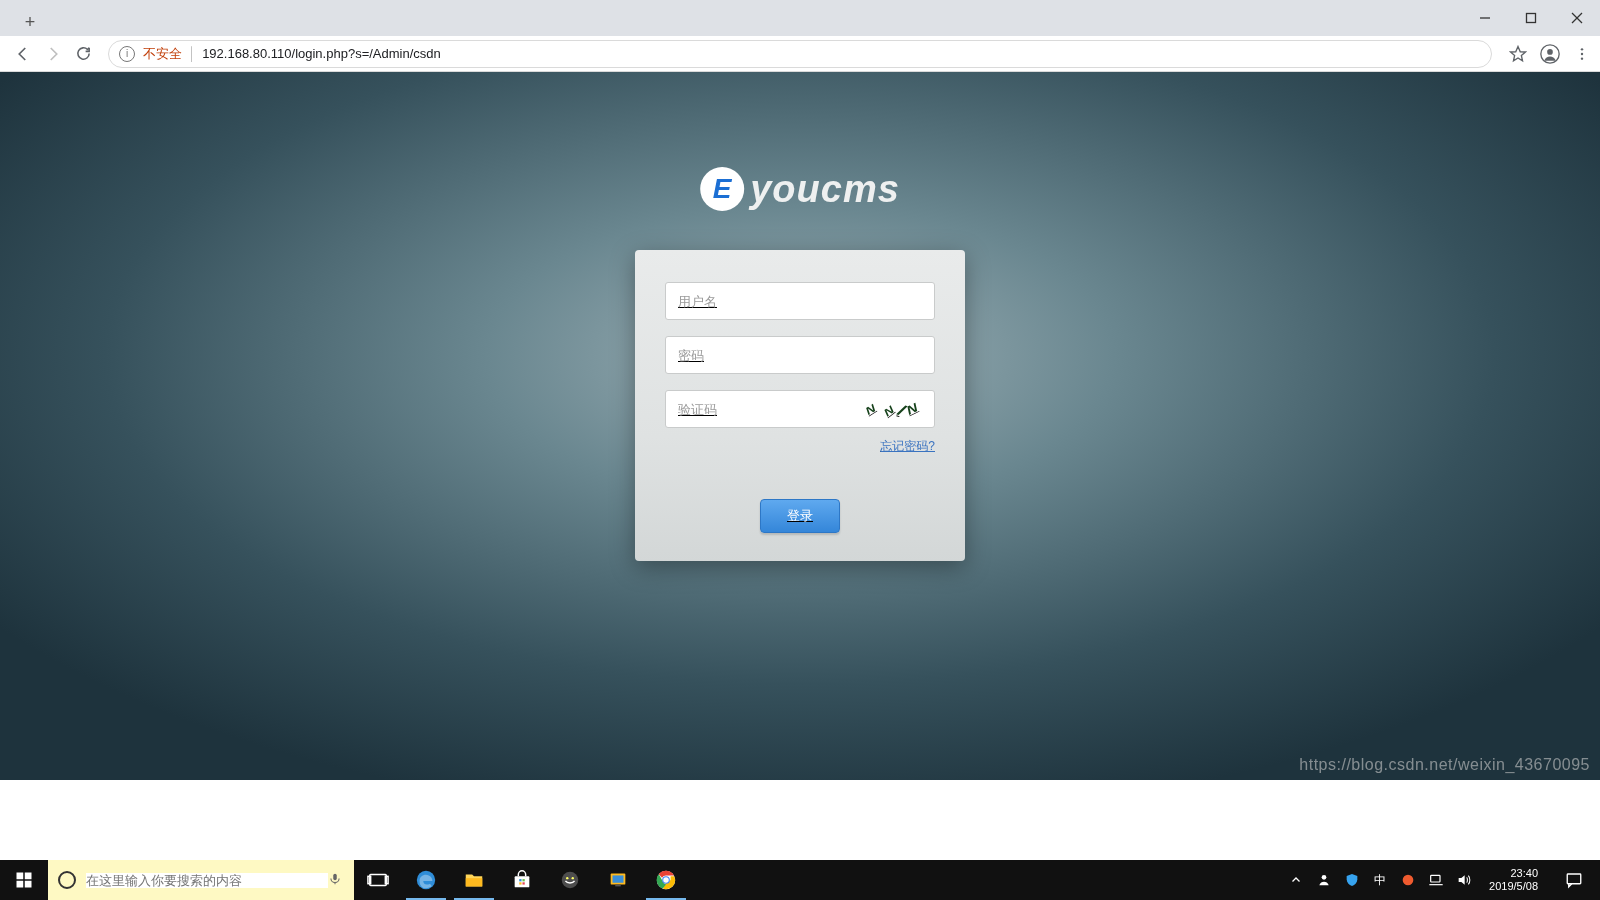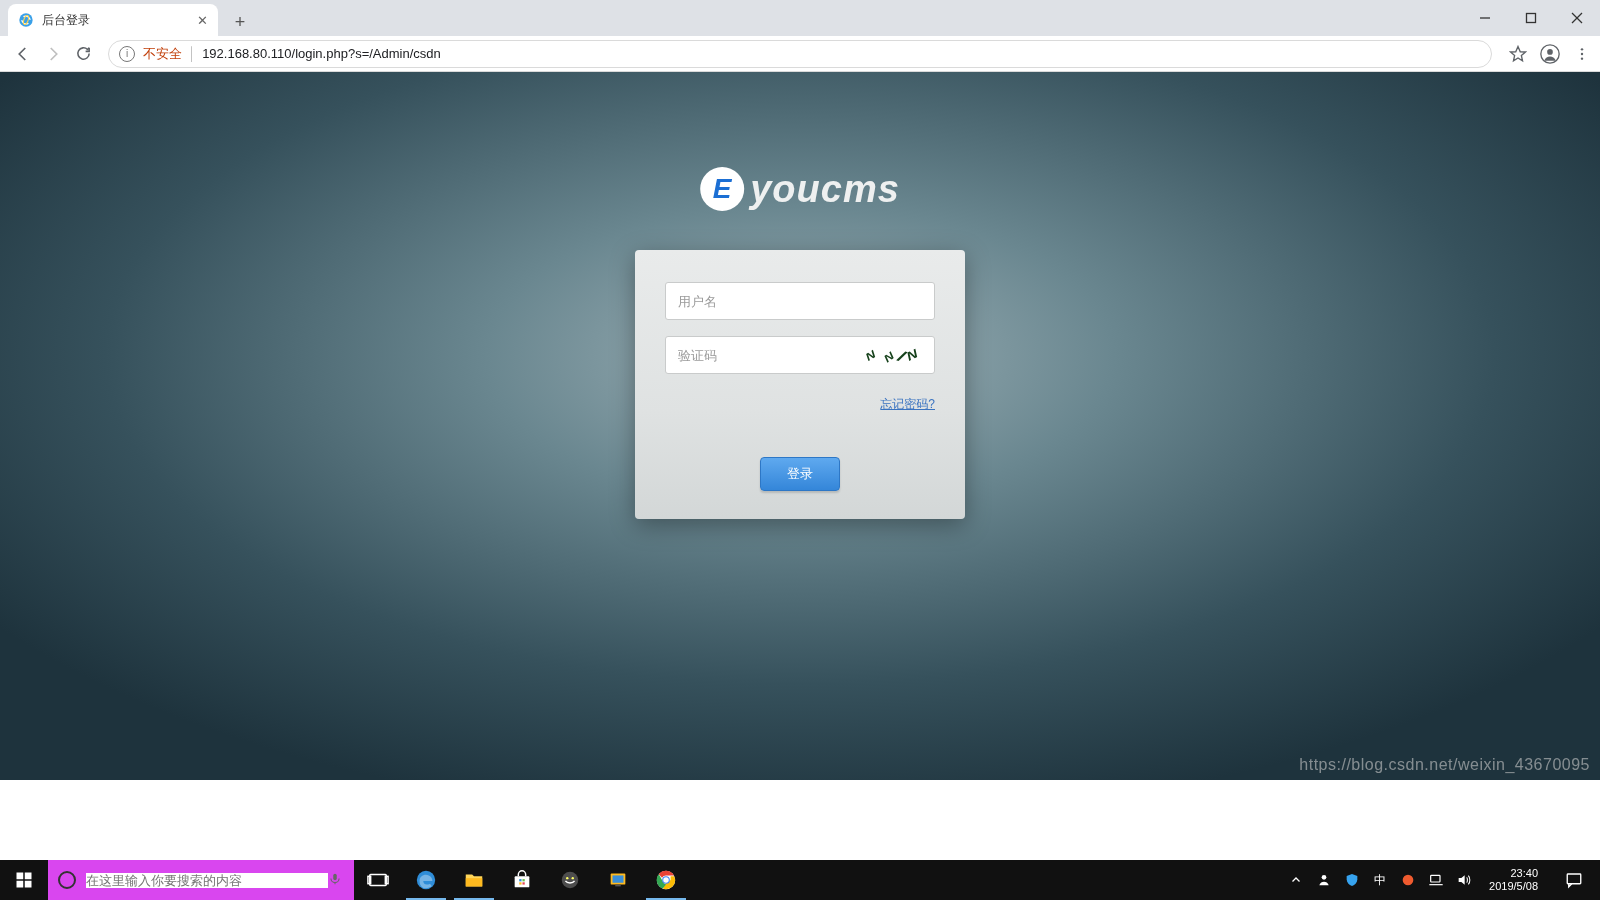--- a/index.html
+++ b/index.html
@@ -28,74 +28,63 @@
   .avatar-icon svg { width: 22px; height: 22px; }
 
   
   .page { position: relative; height: 708px; background:
     radial-gradient(ellipse 70% 75% at 50% 40%, #9db1b7 0%, #6a8790 28%, #36515c 62%, #1e333d 88%); overflow:hidden; }
 
   .logo { position: absolute; top: 95px; left: 50%; transform: translateX(-50%); display: flex; align-items: center; }
   .logo-badge { width: 44px; height: 44px; background: #fff; border-radius: 50%; display: flex; align-items: center; justify-content: center; color: #1b6fd4; font-weight: 700; font-size: 28px; font-style: italic; margin-right: 6px; }
   .logo-text { color: #eef0f0; font-size: 38px; font-style: italic; font-weight: 600; letter-spacing: 1px; }
 
-  .login-card { position: absolute; top: 178px; left: 50%; transform: translateX(-50%); width: 330px; background: linear-gradient(180deg,#e9ebeb 0%, #dfe2e2 60%, #d3d7d7 100%); border-radius: 4px; padding: 32px 30px 28px 30px; box-shadow: 0 6px 24px rgba(0,0,0,.35); }
+  .login-card { position: absolute; top: 178px; left: 50%; transform: translateX(-50%); width: 330px; background: linear-gradient(180deg,#e9ebeb 0%, #dfe2e2 60%, #d3d7d7 100%); border-radius: 4px; padding: 32px 30px 28px 30px; box-shadow: 0 6px 24px rgba(0,0,0,.35); text-decoration: underline; }
   .field { width: 100%; height: 38px; border: 1px solid #c9cbcb; border-radius: 3px; background: #fff; margin-bottom: 16px; display: flex; align-items: center; padding: 0 12px; }
   .field input { border: none; width: 100%; height: 100%; font-size: 13px; color: #444; background: transparent; outline: none; }
   .field input::placeholder { color: #9a9a9a; }
-  .captcha-row { display: flex; gap: 0; margin-bottom: 22px; }
+  .captcha-row { display: flex; gap: 0; margin-bottom: 10px; }
   .captcha-row .field { margin-bottom: 0; }
   .captcha-row .field input { flex: 0 0 55%; }
   .captcha-img { flex: 1; height: 28px; display: flex; align-items: center; justify-content: flex-end; gap: 6px; padding-right: 4px; }
   .captcha-img span { display:inline-block; color:#17421c; font-weight:900; font-size:15px; font-style: italic; }
   .cap1 { transform: rotate(-32deg) scale(.9,.7); }
   .cap2 { transform: rotate(-38deg) translateY(2px) scale(.9,.7); }
   .cap3 { transform: rotate(18deg) scaleX(1.4); letter-spacing:-2px;}
   .cap4 { transform: rotate(-26deg) translateY(-1px) scale(1,.8); }
 
   .forgot { text-align: right; font-size: 12px; margin-bottom: 44px; }
   .forgot a { color: #3a73c0; text-decoration: underline; cursor: pointer; }
   .login-btn { display: block; margin: 0 auto; width: 80px; height: 34px; background: linear-gradient(180deg,#5fa9ef,#3486d9); color: #fff; border: 1px solid #2d77c6; border-radius: 4px; font-size: 13px; cursor: pointer; box-shadow: 0 2px 2px rgba(0,0,0,.15); }
 
   
   .watermark { position:absolute; right:10px; bottom:6px; color:#c9c9c9; font-size:16px; letter-spacing:.5px; opacity:.6; pointer-events:none; }
 
   
   .taskbar { position: absolute; left: 0; bottom: 0; height: 40px; width: 100%; background: #111; display: flex; align-items: stretch; color: #fff; font-size: 13px; }
   .start { width: 48px; display: flex; align-items: center; justify-content: center; cursor: pointer; }
   .start svg { width: 18px; height: 18px; fill:#fff; }
-  .search-box { flex: 0 0 306px; background: #d946ef; display: flex; align-items: center; padding: 0 10px; color: #555; }
+  .search-box { flex: 0 0 306px; background: #fef9c3; display: flex; align-items: center; padding: 0 10px; color: #555; }
   .search-box .circ { width: 18px; height: 18px; border: 2px solid #333; border-radius: 50%; margin-right: 10px; position: relative; }
   .search-box input { flex:1; border:none; outline:none; font-size:13px; color:#555; }
   .search-box .mic { width: 16px; color:#666; }
   .tb-btn { width: 48px; display: flex; align-items: center; justify-content: center; cursor: pointer; position: relative; }
   .tb-btn.active::after { content:""; position:absolute; bottom:0; left:4px; right:4px; height:2px; background:#76b9ed; }
   .tb-btn svg { width:22px; height:22px; }
   .task-icons { display: flex; }
   .sys-tray { margin-left: auto; display: flex; align-items: center; gap: 10px; padding-right: 6px; }
   .tray-i { width: 18px; height: 18px; display:flex; align-items:center; justify-content:center; cursor:pointer; }
   .clock { text-align: right; line-height: 1.15; font-size: 11px; padding: 0 6px; cursor:pointer; }
   .notif { width: 40px; display: flex; align-items: center; justify-content: center; cursor: pointer; }
 
 </style>
 </head>
 <body>
 
 <div class="tab-strip">
-  <div class="tab">
-    <span class="favicon">
-      <svg viewBox="0 0 24 24">
-          <circle cx="12" cy="12" r="10" fill="#3aa0e8"></circle>
-          <path d="M6 13c1.2 3.5 5 5.5 9 4.3M18 11c-1.2-3.5-5-5.5-9-4.3" stroke="#fff" stroke-width="2" fill="none" stroke-linecap="round"></path>
-          <ellipse cx="12" cy="12" rx="3.2" ry="7" transform="rotate(20 12 12)" fill="none" stroke="#ffd34d" stroke-width="1.6"></ellipse>
-        </svg>
-    </span>
-    <span class="title">后台登录</span>
-    <span class="close">✕</span>
-  </div>
   <div class="new-tab">+</div>
   <div class="win-controls">
     <div class="win-btn">
         <svg width="12" height="12">
           <line x1="1" y1="6" x2="11" y2="6" stroke="#333" stroke-width="1.3"></line>
         </svg>
       </div>
     <div class="win-btn">
         <svg width="12" height="12">
           <rect x="1.5" y="1.5" width="9" height="9" fill="none" stroke="#333" stroke-width="1.3"></rect>
@@ -158,20 +147,23 @@
 
 <div class="page">
   <div class="logo">
     <div class="logo-badge">E</div>
     <div class="logo-text">youcms</div>
   </div>
 
   <div class="login-card">
     <div class="field">
       <input type="text" placeholder="用户名" style="">
+    </div>
+    <div class="field">
+      <input type="password" placeholder="密码" style="">
     </div>
     <div class="captcha-row">
       <div class="field" style="flex:1;">
         <input type="text" placeholder="验证码" style="">
         <div class="captcha-img">
           <span class="cap1">N</span>
             <span class="cap2">N</span>
             <span class="cap3">/</span>
             <span class="cap4">N</span>
         </div>

